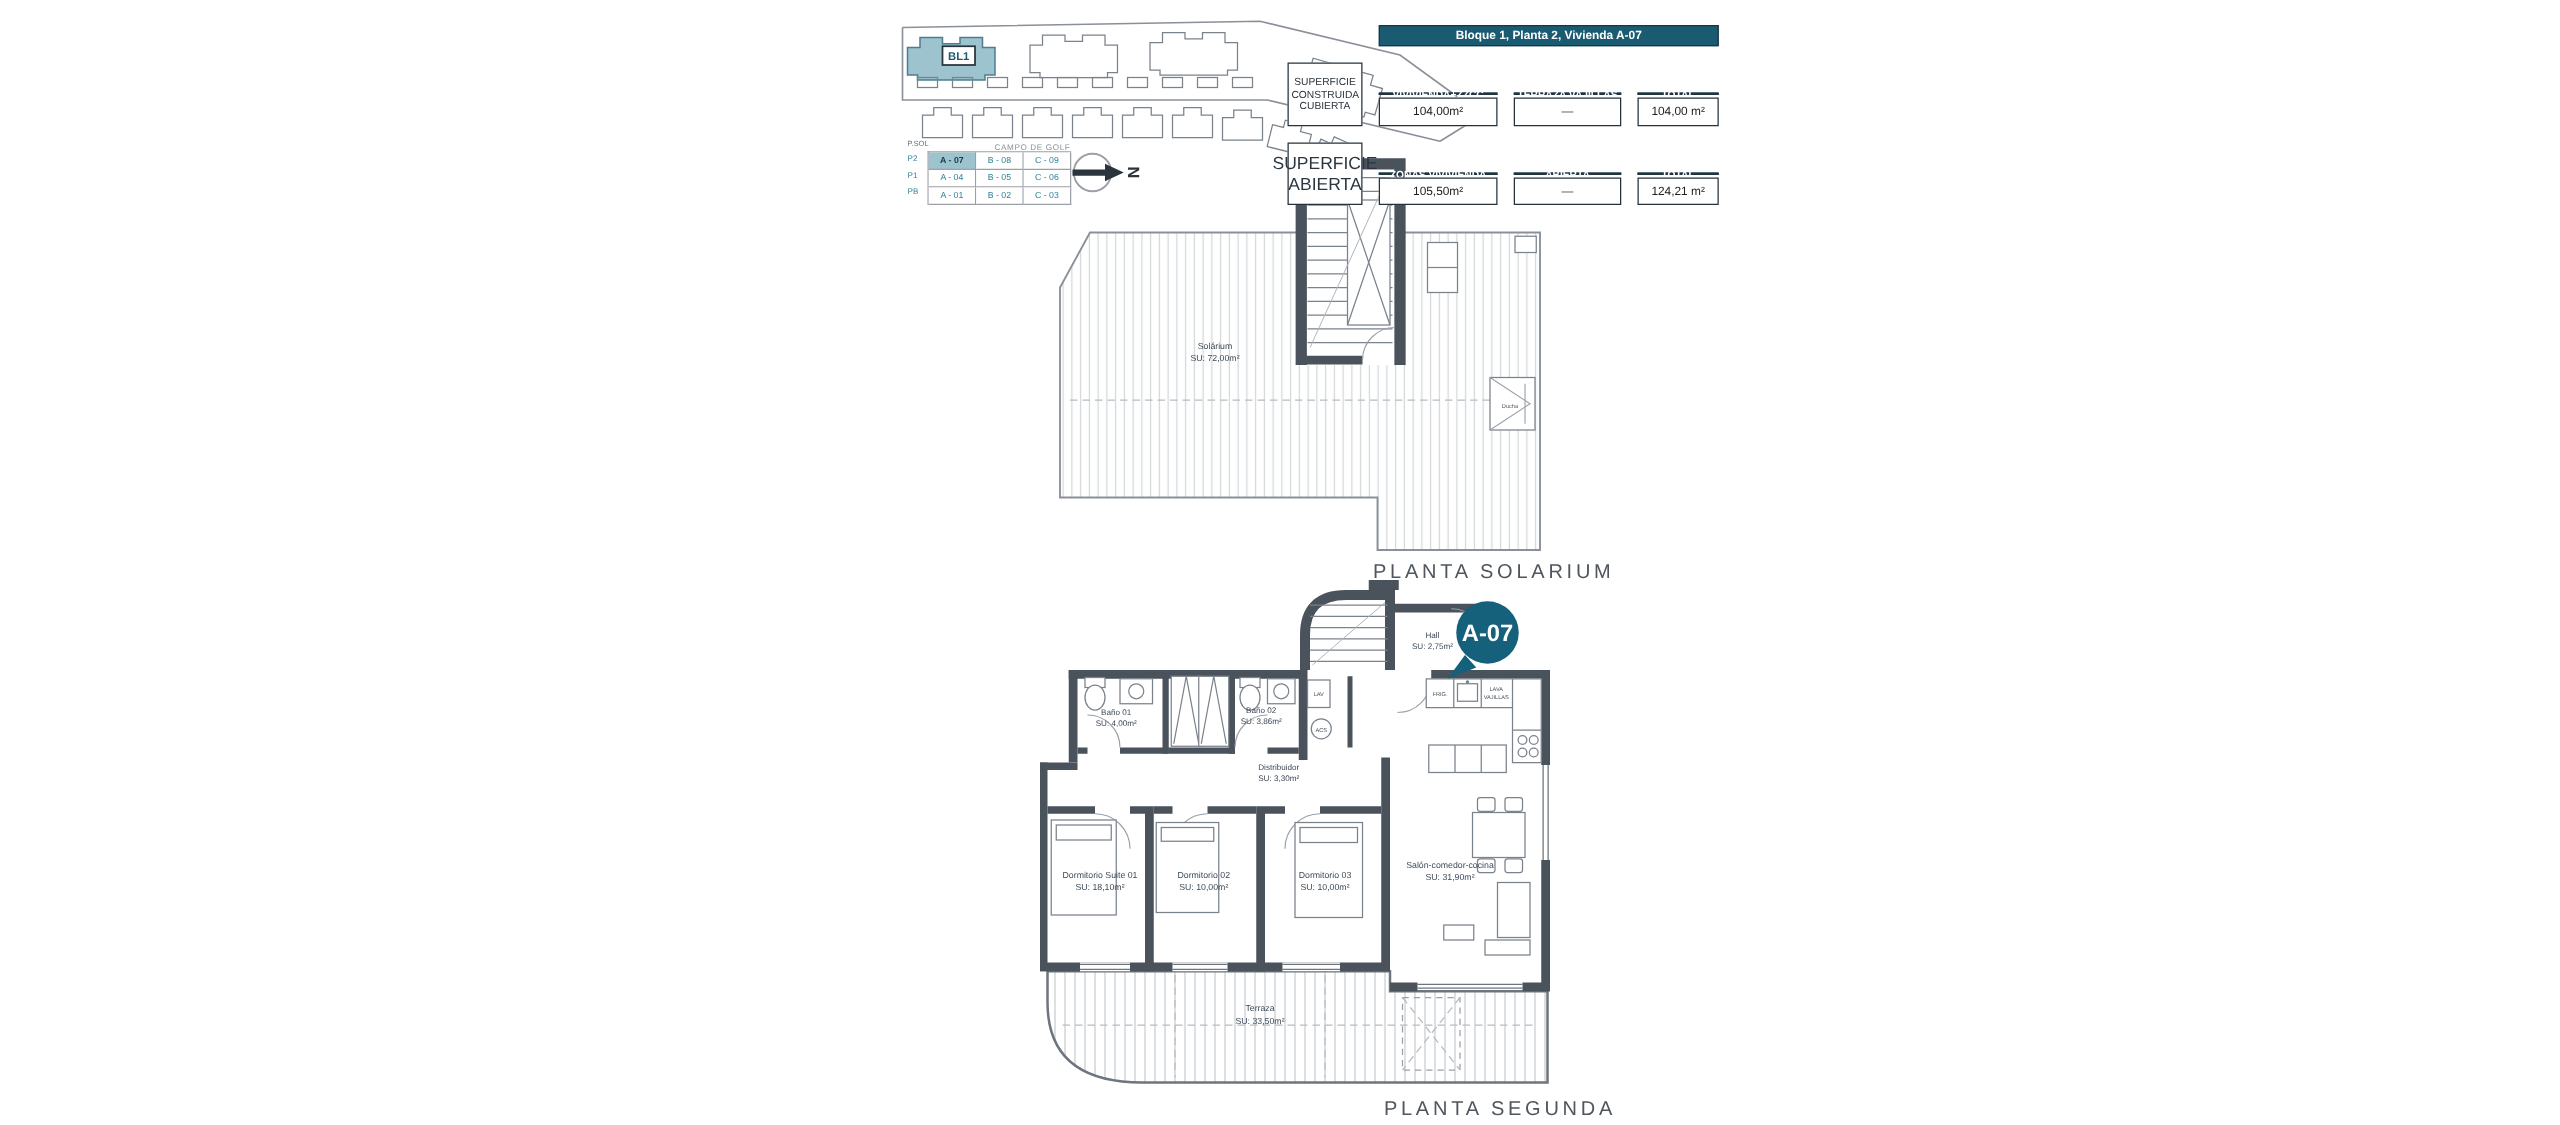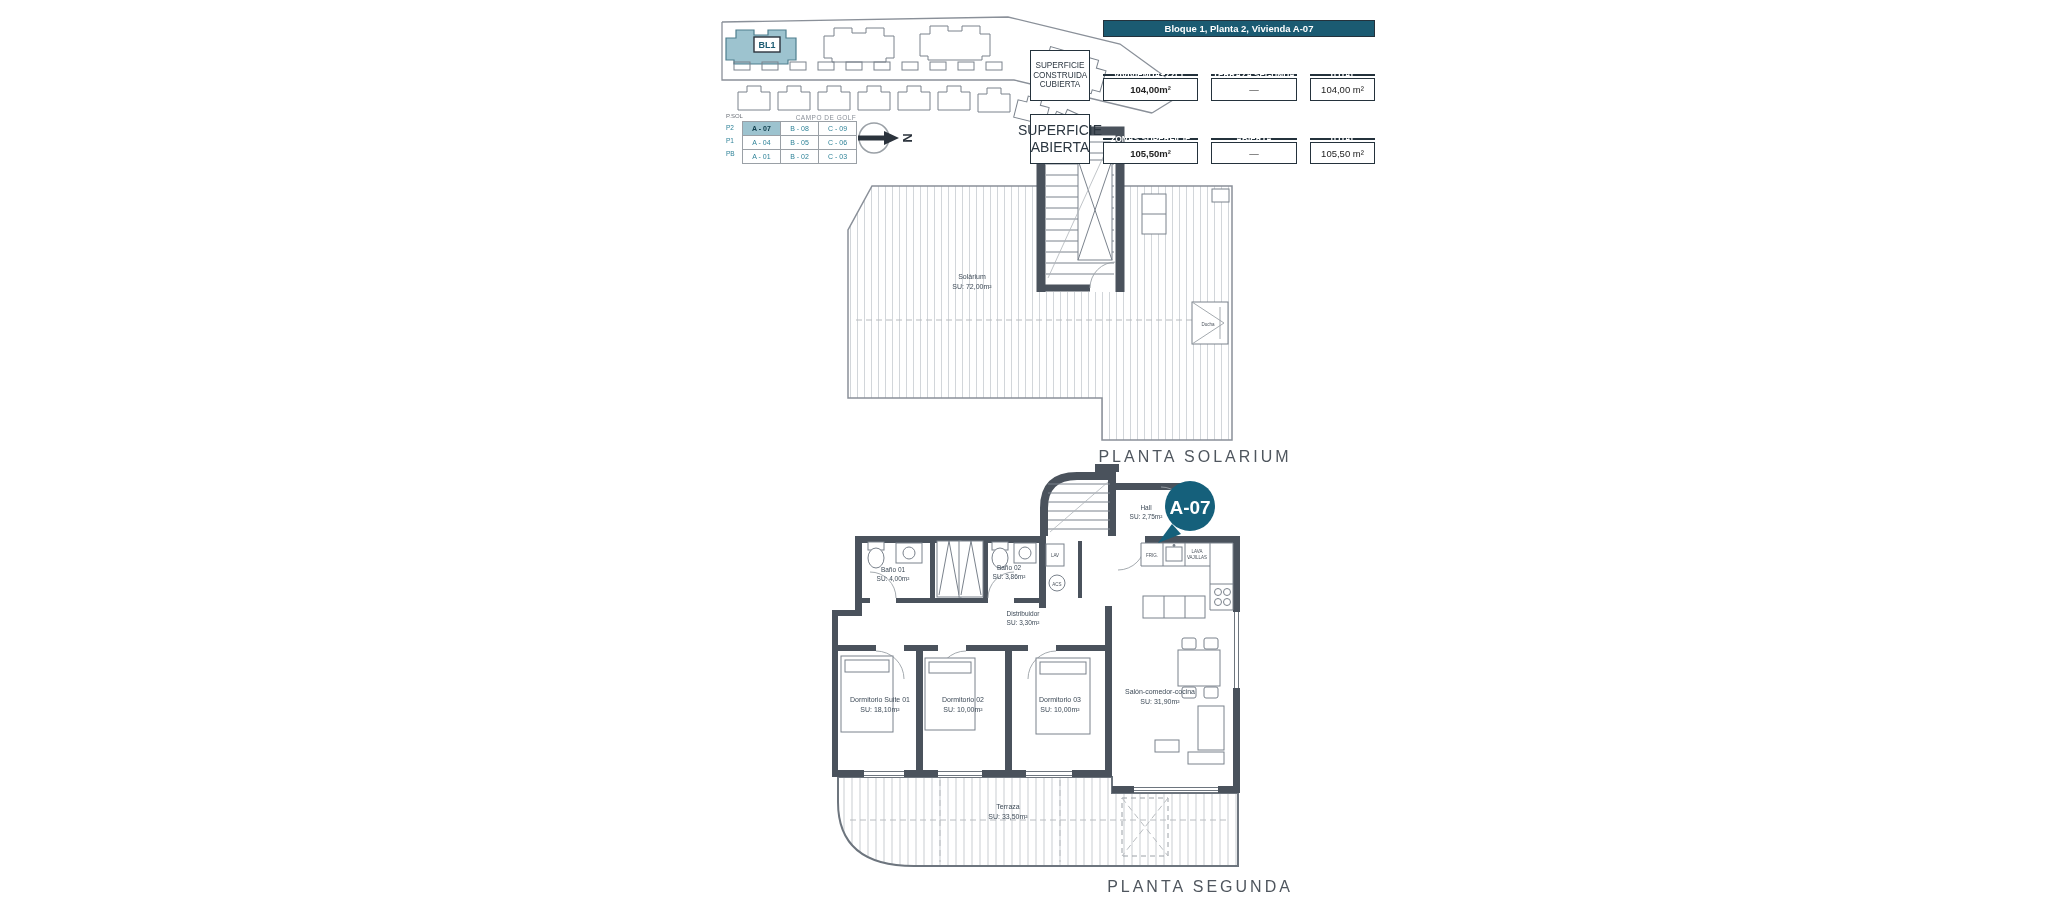--- a/index.html
+++ b/index.html
@@ -33,21 +33,21 @@
   
   .atable{position:absolute;left:1030px;top:20px;display:grid;
           grid-template-columns:60px 95px 86px 65px;
           grid-template-rows:17px 15px 23px 15px 22px;gap:13px;}
   .atable>div{border:1px solid #24323c;display:flex;align-items:center;justify-content:center;text-align:center;background:#fff;}
   .at-empty{grid-column:1;grid-row:1;border:none !important;background:transparent !important;}
   .at-title{grid-column:2/5;grid-row:1;background:#1b5b72 !important;color:#fff;font-weight:bold;font-size:9.5px;}
   .at-label1{grid-column:1;grid-row:2/4;font-size:8.2px;line-height:1.2;padding:0 14px;}
   .at-label2{grid-column:1;grid-row:4/6;font-size:14px;line-height:1.2;padding:0 2px;}
   .at-head{background:#1b5b72 !important;color:#fff;font-weight:bold;font-size:8.2px;margin-top:24px;}
-  .at-val{font-size:9.5px;color:#222;font-weight:bold;}
+  .at-val{font-size:9.5px;color:#222;}
   .at-val.bold{font-weight:normal;}
   .at-dash{font-size:9.5px;color:#444;}
 </style>
 </head>
 <body>
 
 <div id="sheet">
 
 <svg width="2048" height="900" viewBox="0 0 2048 900">
   <defs>
@@ -314,27 +314,27 @@
       <div class="lcell">C - 03</div>
     </div>
   </div>
 </div>
 
 <div class="atable">
   <div class="at-empty"></div>
   <div class="at-title">Bloque 1, Planta 2, Vivienda A-07</div>
   <div class="at-label1">SUPERFICIE CONSTRUIDA CUBIERTA</div>
   <div class="at-head" style="grid-column:2;grid-row:2">VIVIVIENDA+ZZCC</div>
-  <div class="at-head" style="grid-column:3;grid-row:2">TERRAZA SEGUNDA</div>
+  <div class="at-head" style="grid-column:3;grid-row:2">TERRAZA VAJILLAS</div>
   <div class="at-head" style="grid-column:4;grid-row:2">TOTAL</div>
   <div class="at-val" style="grid-column:2;grid-row:3">104,00m²</div>
   <div class="at-dash" style="grid-column:3;grid-row:3">—</div>
   <div class="at-val bold" style="grid-column:4;grid-row:3">104,00 m²</div>
   <div class="at-label2">SUPERFICIE ABIERTA</div>
-  <div class="at-head" style="grid-column:2;grid-row:4">ZONAS SUPERFICIE</div>
+  <div class="at-head" style="grid-column:2;grid-row:4">ZONAS VIVIVIENDA</div>
   <div class="at-head" style="grid-column:3;grid-row:4">ABIERTA</div>
   <div class="at-head" style="grid-column:4;grid-row:4">TOTAL</div>
   <div class="at-val" style="grid-column:2;grid-row:5">105,50m²</div>
   <div class="at-dash" style="grid-column:3;grid-row:5">—</div>
-  <div class="at-val bold" style="grid-column:4;grid-row:5">105,50 m²</div>
+  <div class="at-val bold" style="grid-column:4;grid-row:5">124,21 m²</div>
 </div>
 
 </div>
 
 </body></html>

